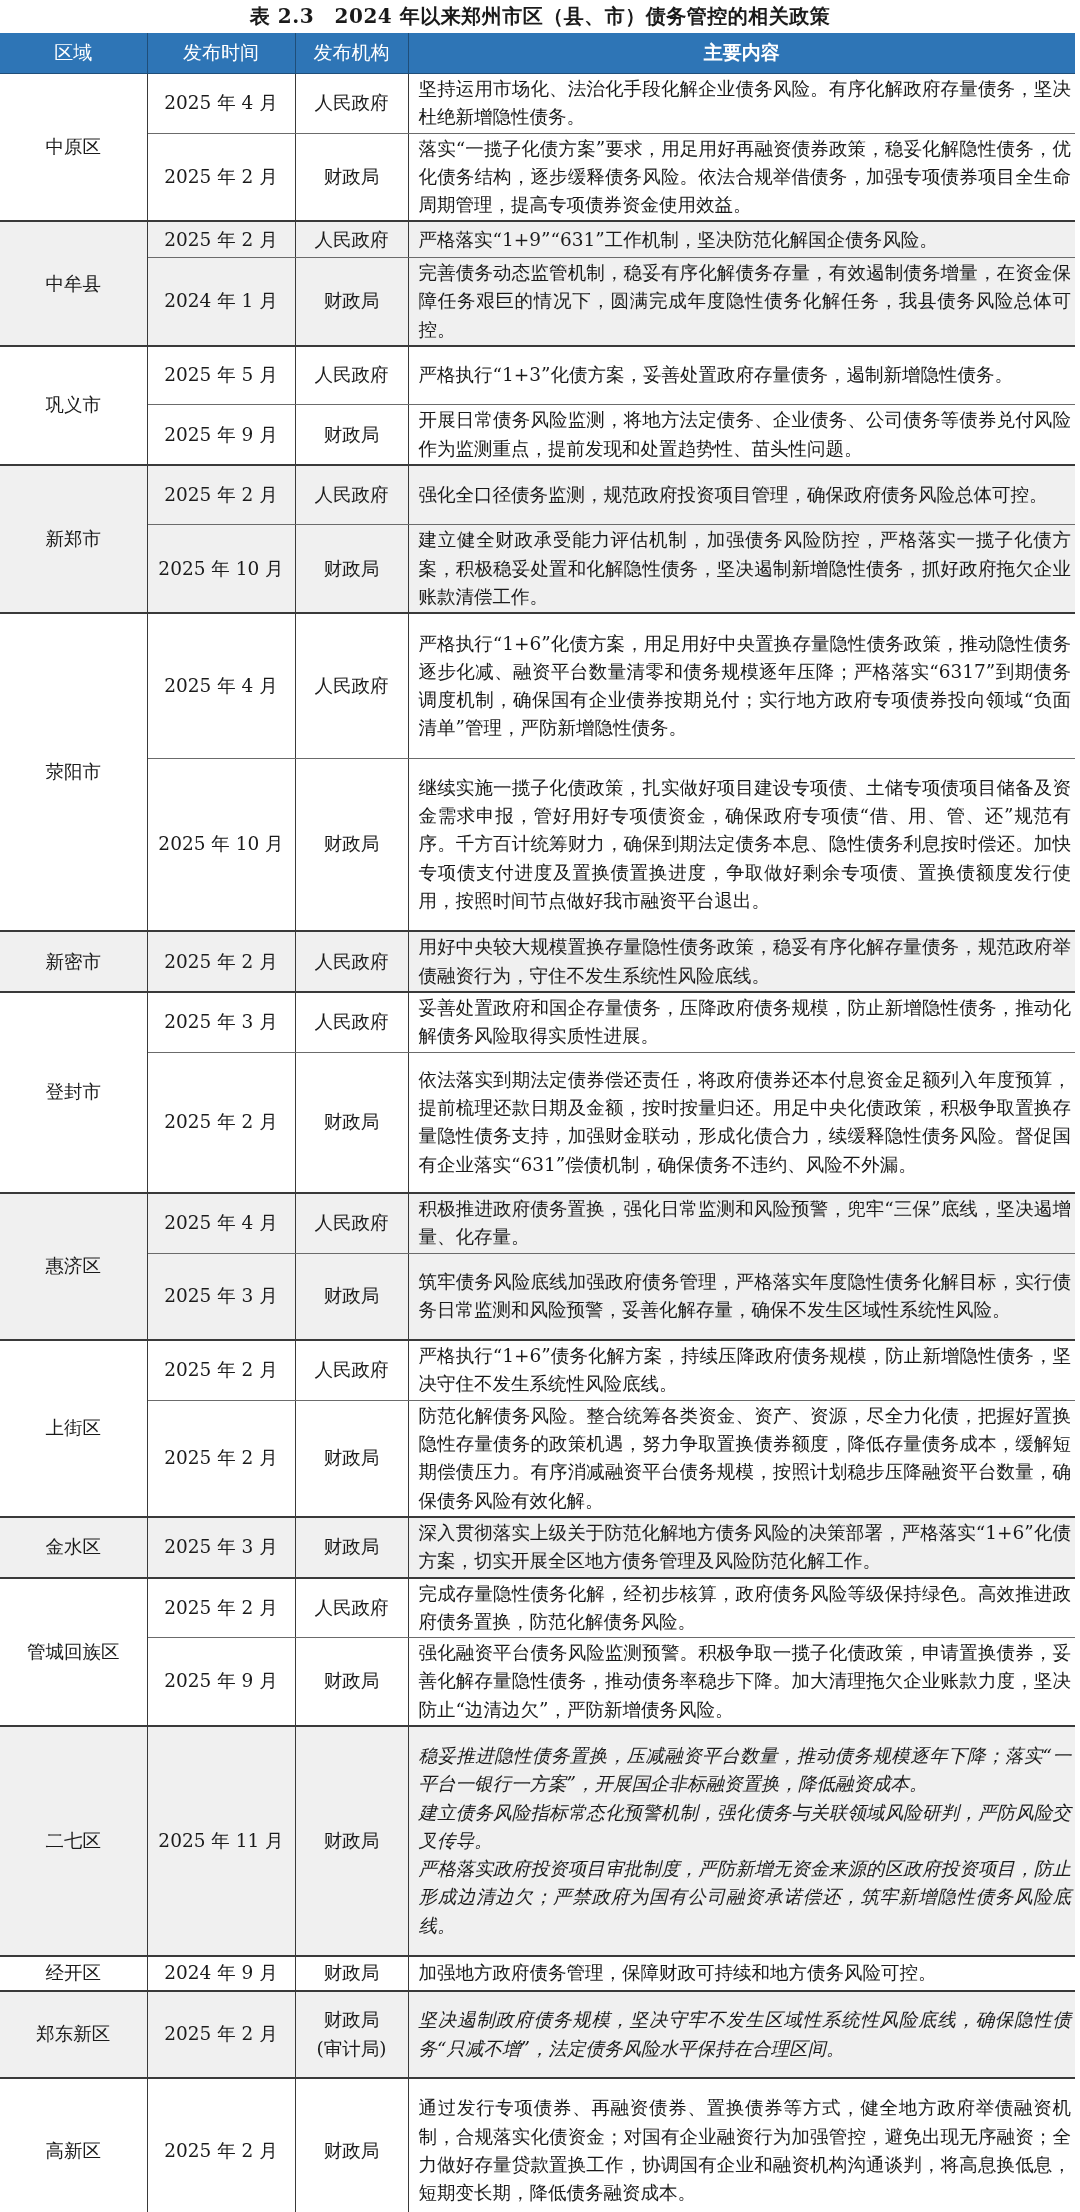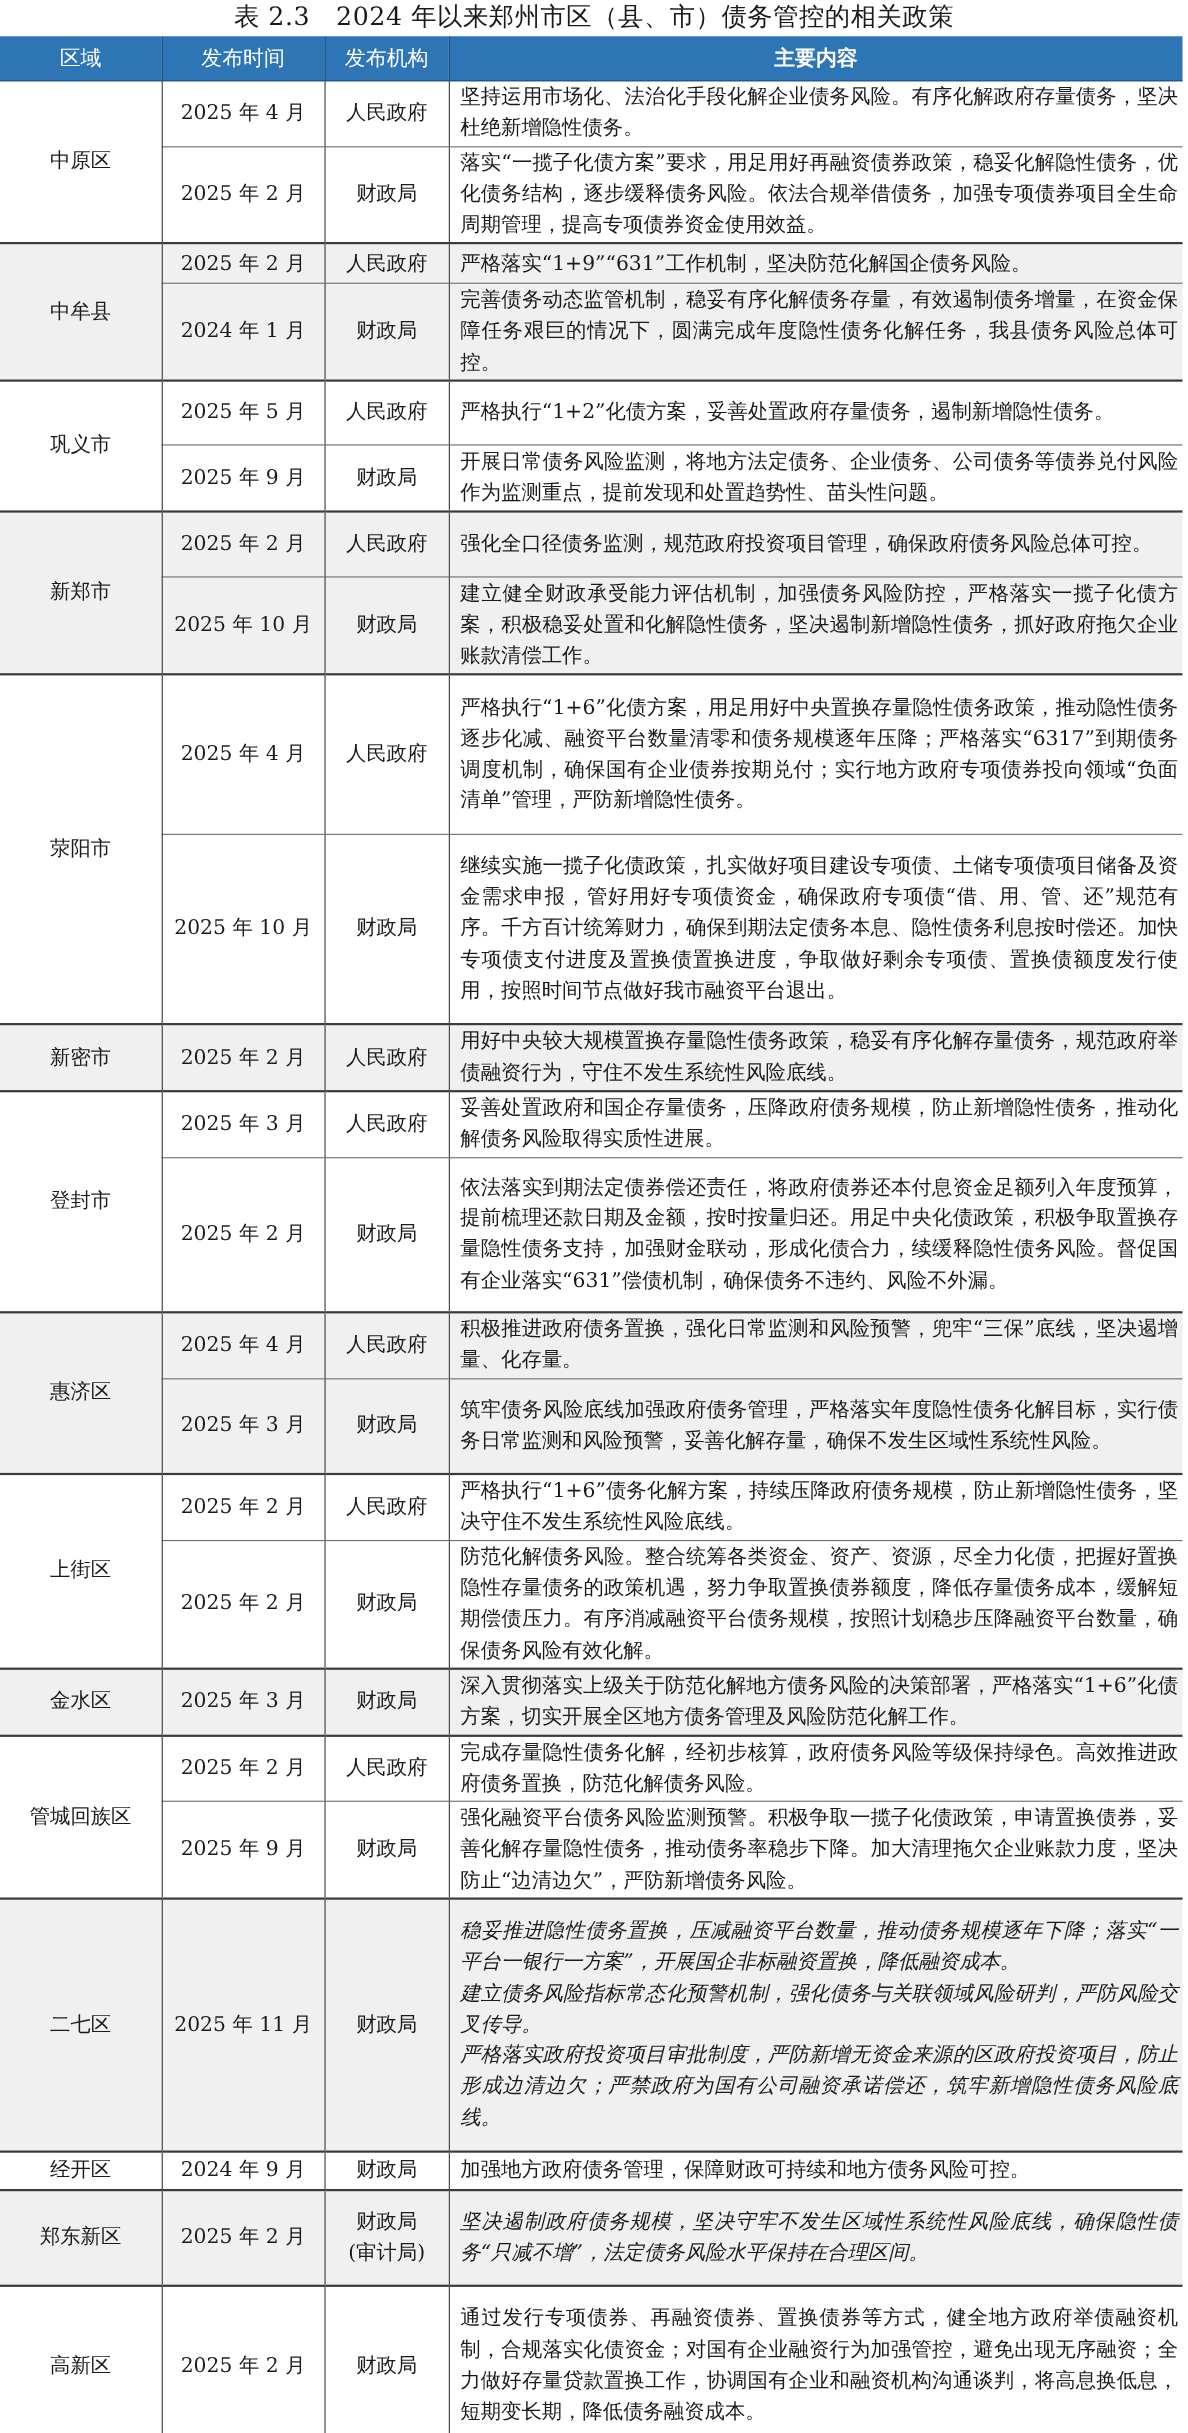--- a/index.html
+++ b/index.html
@@ -1,17 +1,17 @@
 <!DOCTYPE html>
 <html><head>
 <meta charset="utf-8">
 <style>
   html, body { margin: 0; padding: 0; background: #ffffff; }
   body { width: 1080px; height: 2212px; overflow: hidden; font-family: "DejaVu Serif", "Liberation Serif", serif; color: #1a1a1a; }
-  .title { height: 33px; line-height: 33px; text-align: center; font-size: 23px; font-weight: normal; letter-spacing: 0.5px; }
+  .title { height: 33px; line-height: 33px; text-align: center; font-size: 20px; font-weight: bold; letter-spacing: 0.5px; }
   table { border-collapse: collapse; width: 1075px; margin-left: 0; table-layout: fixed; }
   col.c1 { width: 147px; } col.c2 { width: 148px; } col.c3 { width: 113px; } col.c4 { width: 667px; }
   thead th { background: #2e75b6; color: #ffffff; font-family: "DejaVu Sans", "Liberation Sans", sans-serif; font-weight: normal; font-size: 19px; height: 40px; padding: 0; border-right: 1px solid #1f4e79; border-bottom: 1px solid #1f4e79; }
   thead th:last-child { border-right: none; font-weight: bold; }
   td { font-size: 18.5px; line-height: 28.3px; padding: 1px 6px; vertical-align: middle; border-right: 1.5px solid #3a3a3a; border-bottom: 1px solid #6b6b6b; }
   td.region, td.date, td.org { text-align: center; }
   td.content { text-align: justify; padding: 1px 4px 1px 10px; border-right: none; }
   tr.gb td { border-bottom: 2.5px solid #3a3a3a; }
   td.region { border-bottom: 2.5px solid #3a3a3a; }
   .shade td { background: #f0f0f0; }
@@ -57,21 +57,21 @@
       </tr>
       <tr class="shade gb" style="height: 85px;">
         <td class="date">2024 年 1 月</td>
         <td class="org">财政局</td>
         <td class="content" style="white-space: pre-line;">完善债务动态监管机制，稳妥有序化解债务存量，有效遏制债务增量，在资金保障任务艰巨的情况下，圆满完成年度隐性债务化解任务，我县债务风险总体可控。</td>
       </tr>
       <tr class="plain" style="height: 59px;">
         <td class="region" rowspan="2">巩义市</td>
         <td class="date">2025 年 5 月</td>
         <td class="org">人民政府</td>
-        <td class="content" style="white-space: pre-line;">严格执行“1+2”化债方案，妥善处置政府存量债务，遏制新增隐性债务。</td>
+        <td class="content" style="white-space: pre-line;">严格执行“1+3”化债方案，妥善处置政府存量债务，遏制新增隐性债务。</td>
       </tr>
       <tr class="plain gb" style="height: 57px;">
         <td class="date">2025 年 9 月</td>
         <td class="org">财政局</td>
         <td class="content" style="white-space: pre-line;">开展日常债务风险监测，将地方法定债务、企业债务、公司债务等债券兑付风险作为监测重点，提前发现和处置趋势性、苗头性问题。</td>
       </tr>
       <tr class="shade" style="height: 60px;">
         <td class="region" rowspan="2">新郑市</td>
         <td class="date">2025 年 2 月</td>
         <td class="org">人民政府</td>

